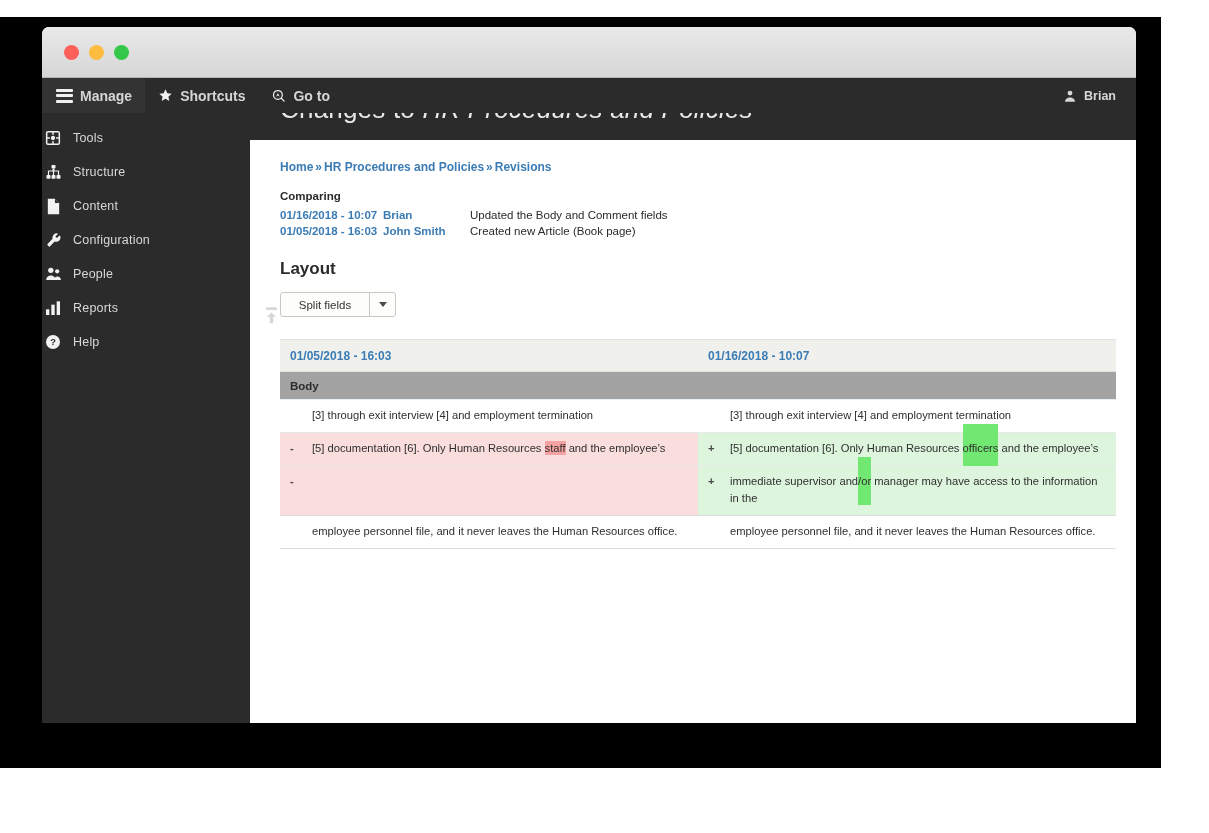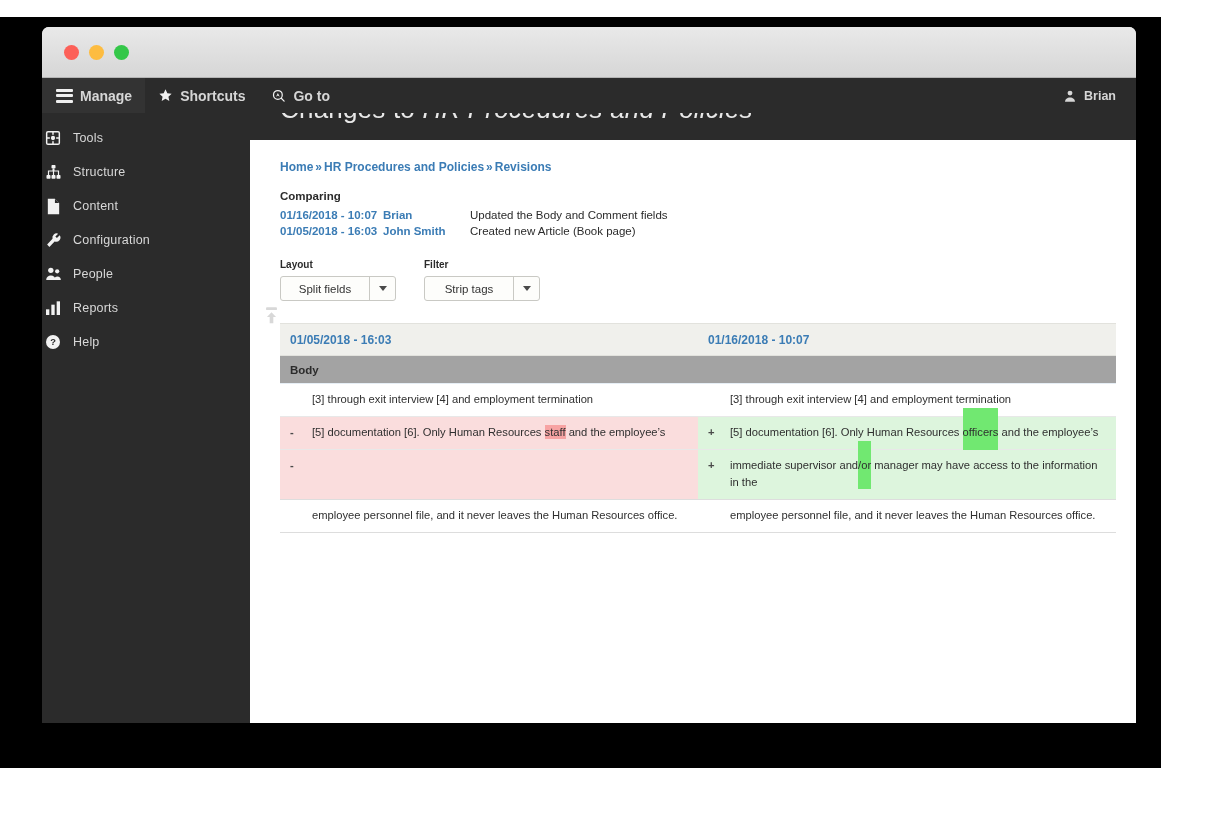--- a/index.html
+++ b/index.html
@@ -130,21 +130,21 @@
 
   
   #comparing-title { font-size: 11.5px; font-weight: bold; color: #2b2b2b; margin-bottom: 5px; }
   .cmp-row { display: flex; font-size: 11.5px; line-height: 16px; }
   .cmp-date { width: 103px; color: #3b7cb5; font-weight: bold; }
   .cmp-user { width: 87px; color: #3b7cb5; font-weight: bold; }
   .cmp-desc { color: #2b2b2b; }
 
   
   #controls { display: flex; gap: 28px; margin-top: 20px; }
-  .ctrl-label { font-size: 10px; font-weight: bold; color: #2b2b2b; margin-bottom: 6px; }
+  .ctrl-label { font-size: 17px; font-weight: bold; color: #2b2b2b; margin-bottom: 13px; }
   .select-wrap {
     display: flex; height: 25px;
     border: 1px solid #c9c9c4; border-radius: 3px;
     background: #fdfdfb; overflow: hidden;
   }
   .select-val {
     min-width: 88px; padding: 0 12px;
     display: flex; align-items: center; justify-content: center;
     font-size: 11.5px; color: #333; cursor: pointer;
   }
@@ -368,29 +368,20 @@
         <div id="controls">
           <div>
             <div class="ctrl-label">Layout</div>
             <div class="select-wrap">
               <div class="select-val">Split fields</div>
               <div class="select-arrow">
                 <span class="caret"></span>
               </div>
             </div>
           </div>
-          <div>
-            <div class="ctrl-label">Filter</div>
-            <div class="select-wrap">
-              <div class="select-val">Strip tags</div>
-              <div class="select-arrow">
-                <span class="caret"></span>
-              </div>
-            </div>
-          </div>
         </div>
 
         <div id="difftable">
 
           <div class="dt-row dt-head">
             <div class="dt-cell">01/05/2018 - 16:03</div>
             <div class="dt-cell">01/16/2018 - 10:07</div>
           </div>
 
           <div class="dt-row dt-section">

